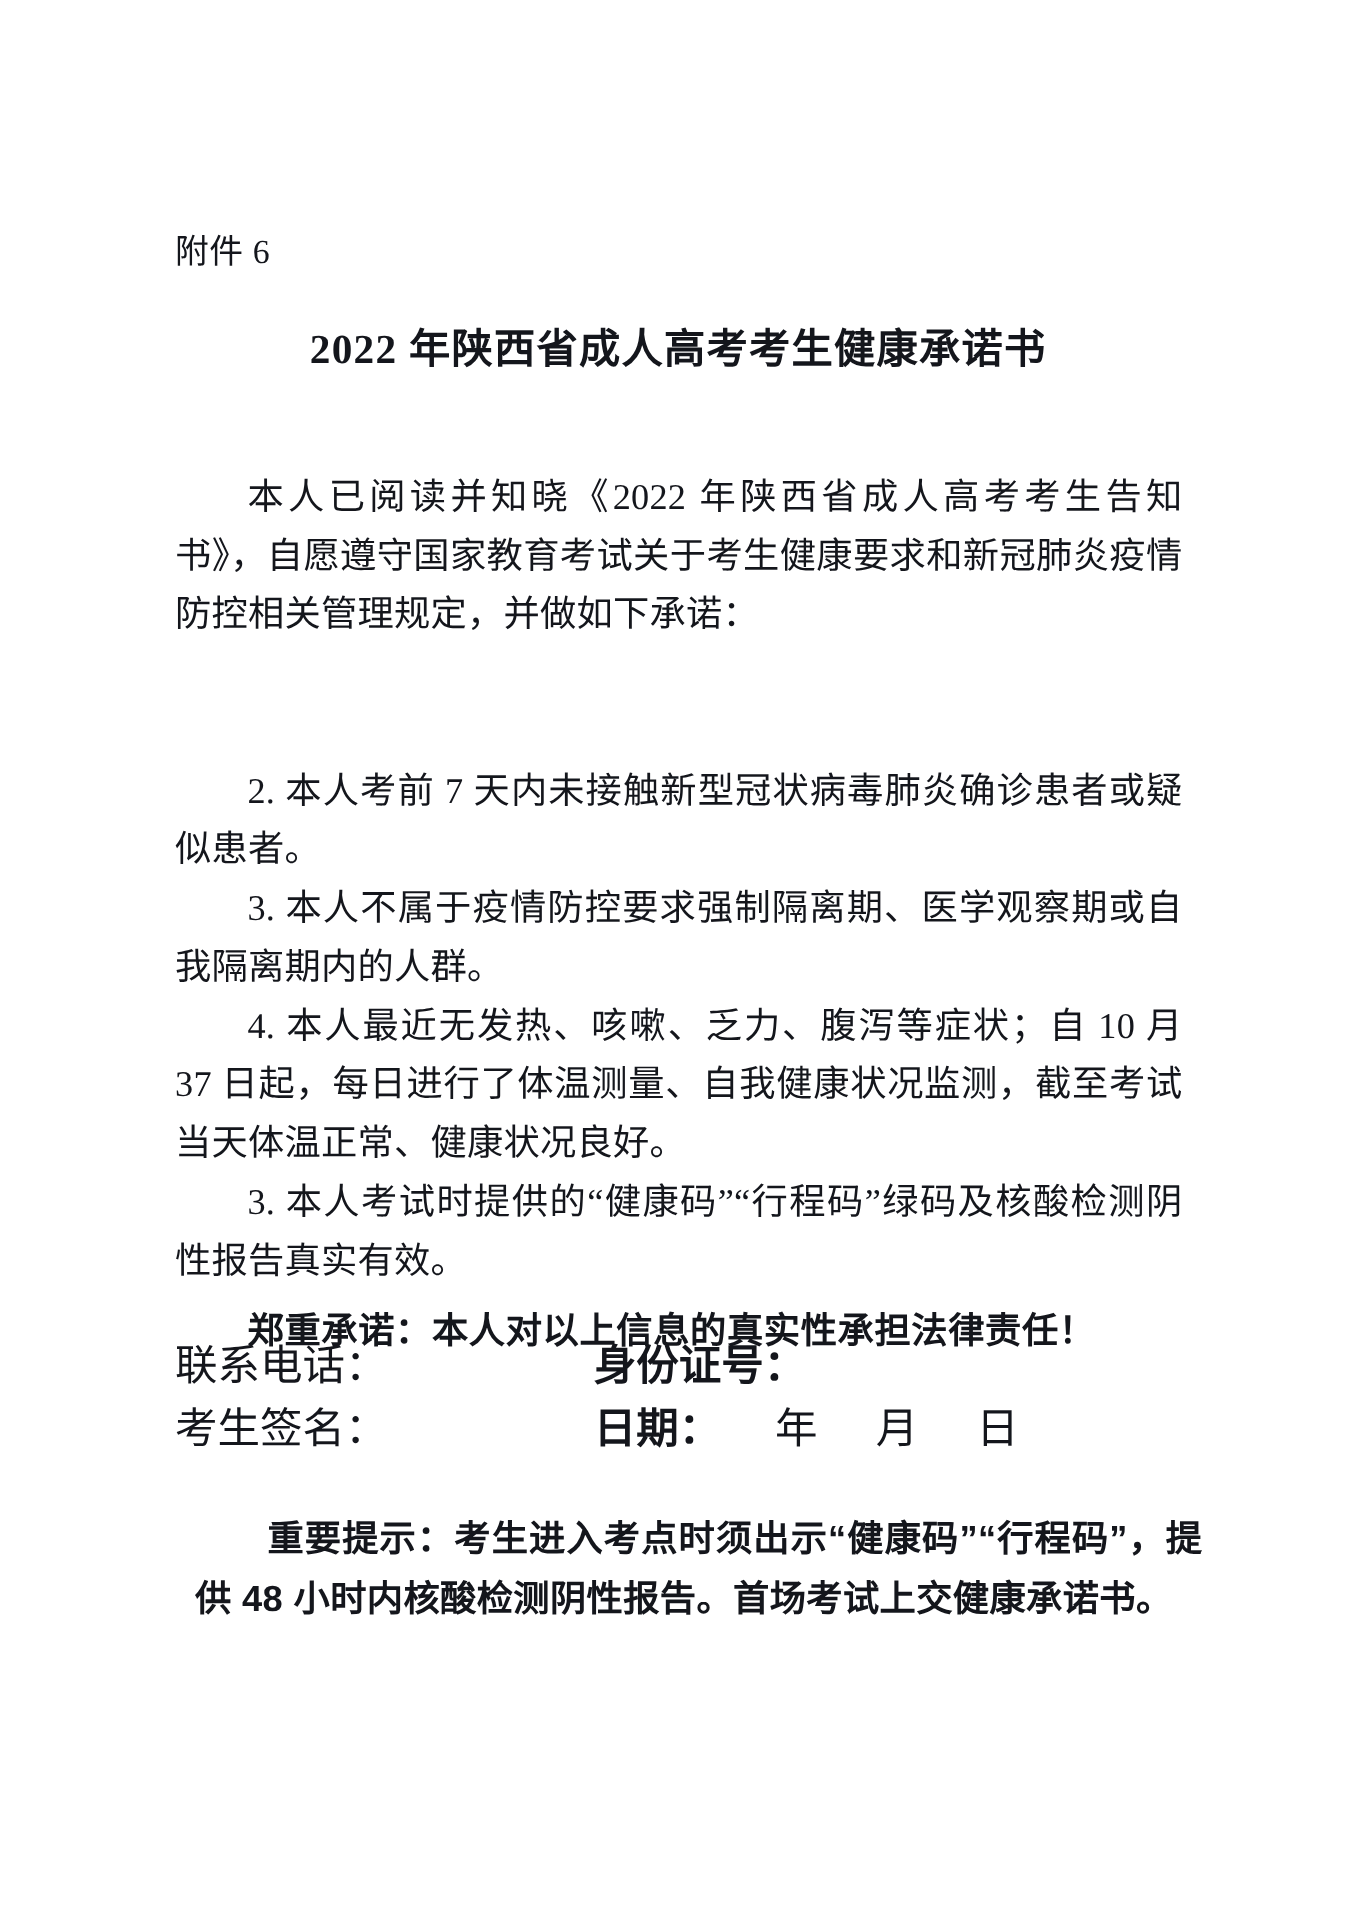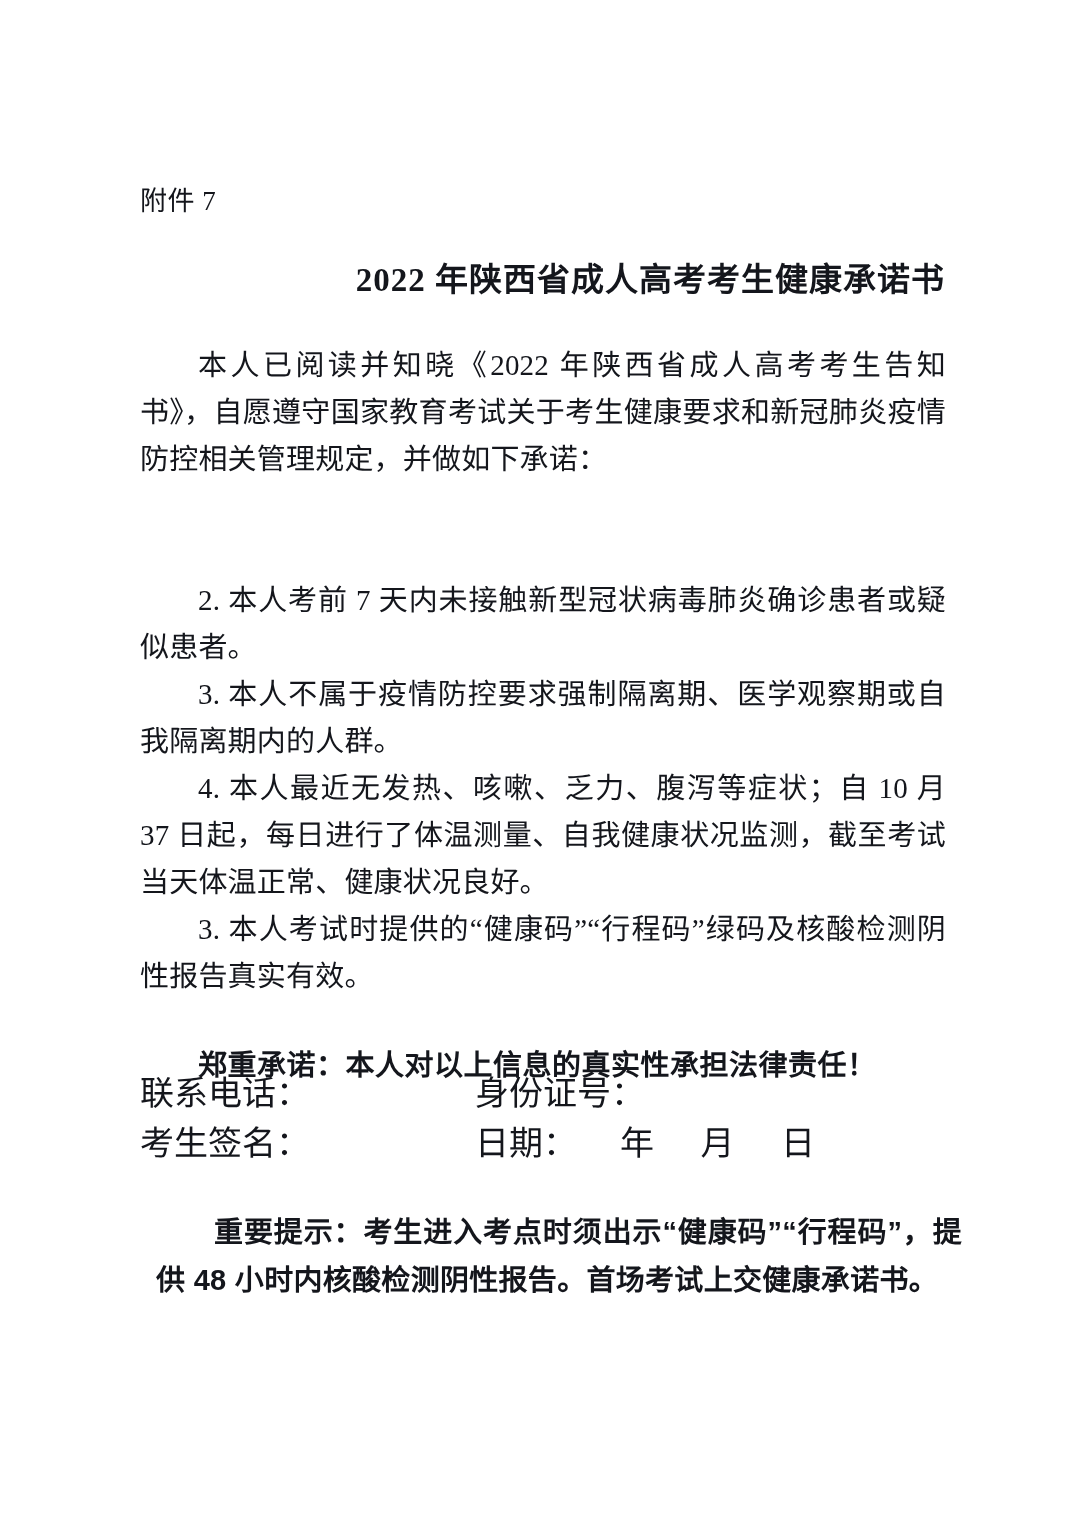--- a/index.html
+++ b/index.html
@@ -33,36 +33,37 @@
     line-height: 34px;
     letter-spacing: 0.5px;
     white-space: nowrap;
   }
 
   .doc-title {
     position: absolute;
     left: 140px;
     top: 258px;
     width: 805px;
-    text-align: right;
+    text-align: center;
     font-size: 33px;
     line-height: 44px;
     font-weight: 700;
     letter-spacing: 1px;
   }
 
   .body-block {
     position: absolute;
     left: 140px;
     width: 806px;
     font-size: 29px;
     line-height: 47px;
     text-align: justify;
     text-justify: inter-ideograph;
     letter-spacing: 0.2px;
+    margin-top: 33px;
   }
   .body-block.indent2 {
     text-indent: 58px;
   }
 
   .pledge-line {
     position: absolute;
     left: 140px;
     width: 806px;
     top: 1022px;
@@ -100,38 +101,39 @@
     white-space: nowrap;
   }
   .form-row .field-label {
     display: inline-block;
   }
   .field-slot-col2 {
     position: absolute;
     left: 335px;
     top: 0;
     white-space: nowrap;
+    font-weight: bold;
   }
   .date-units {
     position: absolute;
     left: 480px;
     top: 0;
     white-space: nowrap;
     letter-spacing: 12px;
   }
   .date-units span { margin-right: 14px; }
 
   
 </style>
 </head>
 <body style="background-color: rgb(255, 255, 255); color: rgb(20, 22, 28);">
 
 <div class="page">
 
-  <div class="attachment-label">附件 7</div>
+  <div class="attachment-label">附件 6</div>
 
   <div class="doc-title">2022 年陕西省成人高考考生健康承诺书</div>
 
   <div class="body-block indent2" style="top:342px;">本人已阅读并知晓《2022 年陕西省成人高考考生告知书》，自愿遵守国家教育考试关于考生健康要求和新冠肺炎疫情防控相关管理规定，并做如下承诺：</div>
 
 
   <div class="body-block indent2" style="top:577px;">2. 本人考前 7 天内未接触新型冠状病毒肺炎确诊患者或疑似患者。</div>
 
   <div class="body-block indent2" style="top:671px;">3. 本人不属于疫情防控要求强制隔离期、医学观察期或自我隔离期内的人群。</div>
 

